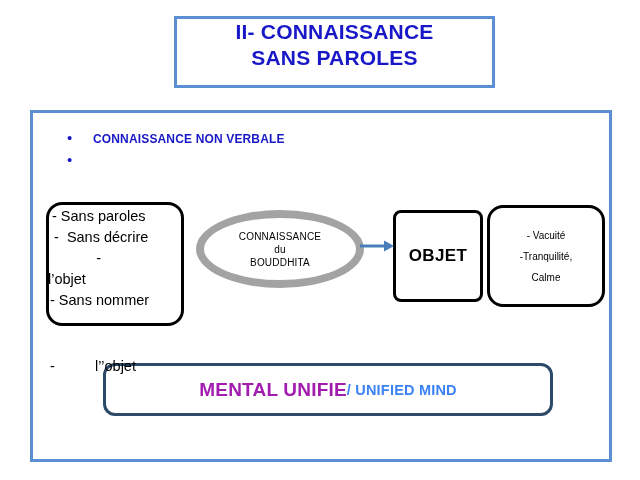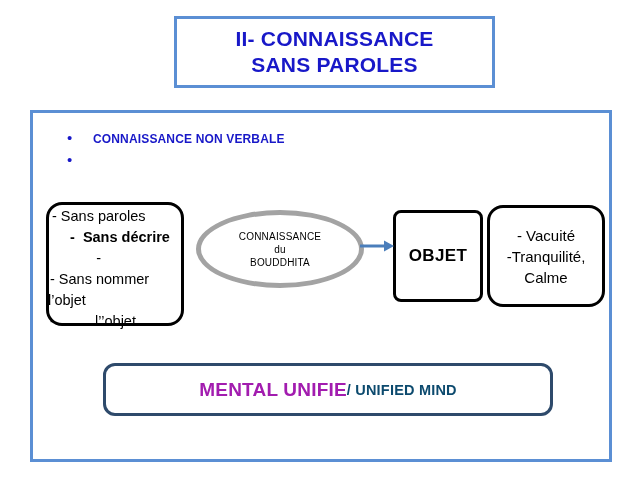--- a/index.html
+++ b/index.html
@@ -26,21 +26,21 @@
     left: 174px;
     top: 16px;
     width: 321px;
     height: 72px;
     border: 3px solid #5B8FD4;
     background: #ffffff;
     box-sizing: border-box;
     display: flex;
     flex-direction: column;
     align-items: center;
-    justify-content: center;
+    justify-content: flex-start;
   }
   #title-box .tline {
     color: #1818C8;
     font-weight: bold;
     font-size: 21px;
     line-height: 26px;
     letter-spacing: 0.2px;
     white-space: nowrap;
   }
 
@@ -112,33 +112,33 @@
     padding-top: 4px;
     box-sizing: border-box;
     font-size: 14.5px;
     line-height: 21px;
     color: #000000;
   }
   #left-box-text .ln {
     white-space: pre;
   }
   .lb-l1 { padding-left: 6px; }
-  .lb-l2 { padding-left: 24px; font-weight: bold; }
+  .lb-l2 { padding-left: 8px; }
   .lb-l3 { padding-left: 2px; }
   .lb-l4 { padding-left: 4px; }
-  .lb-l5 { padding-left: 4px; }
+  .lb-l5 { padding-left: 4px; margin-top: 45px; }
 
   
   #ellipse {
     position: absolute;
     left: 196px;
     top: 210px;
     width: 168px;
     height: 78px;
-    border: 5px solid #a3a3a3;
+    border: 8px solid #a3a3a3;
     border-radius: 50%;
     background: #ffffff;
     box-sizing: border-box;
     display: flex;
     flex-direction: column;
     align-items: center;
     justify-content: center;
     z-index: 4;
   }
   #ellipse .eline {
@@ -185,21 +185,21 @@
     width: 118px;
     height: 102px;
     border-radius: 16px;
     z-index: 2;
     display: flex;
     flex-direction: column;
     align-items: center;
     justify-content: center;
   }
   #right-box .rline {
-    font-size: 15px;
+    font-size: 10px;
     line-height: 21px;
     color: #000000;
     white-space: nowrap;
   }
 
   
   #mental-box {
     position: absolute;
     left: 103px;
     top: 363px;
@@ -214,21 +214,21 @@
     justify-content: center;
     z-index: 3;
   }
   #mental-fr {
     color: #a21caf;
     font-weight: bold;
     font-size: 19px;
     letter-spacing: 0.2px;
   }
   #mental-en {
-    color: #0c4a6e;
+    color: #3b82f6;
     font-weight: bold;
     font-size: 14.5px;
     letter-spacing: 0.2px;
   }
 </style>
 </head>
 <body>
 
 <div id="slide">
 
@@ -250,22 +250,22 @@
     </div>
 
   </div>
 
   <div class="rbox" id="left-box"></div>
 
   <div id="left-box-text">
     <div class="ln lb-l1">- Sans paroles</div>
     <div class="ln lb-l2">-  Sans décrire</div>
     <div class="ln lb-l3">            -</div>
+    <div class="ln lb-l3">l’objet</div>
     <div class="ln lb-l4">- Sans nommer</div>
-    <div class="ln lb-l3">l’objet</div>
     <div class="ln lb-l5">-          l’’objet</div>
   </div>
 
   <div id="ellipse">
     <div class="eline">CONNAISSANCE</div>
     <div class="eline">du</div>
     <div class="eline">BOUDDHITA</div>
   </div>
 
   <svg id="arrow" viewBox="0 0 36 16">

